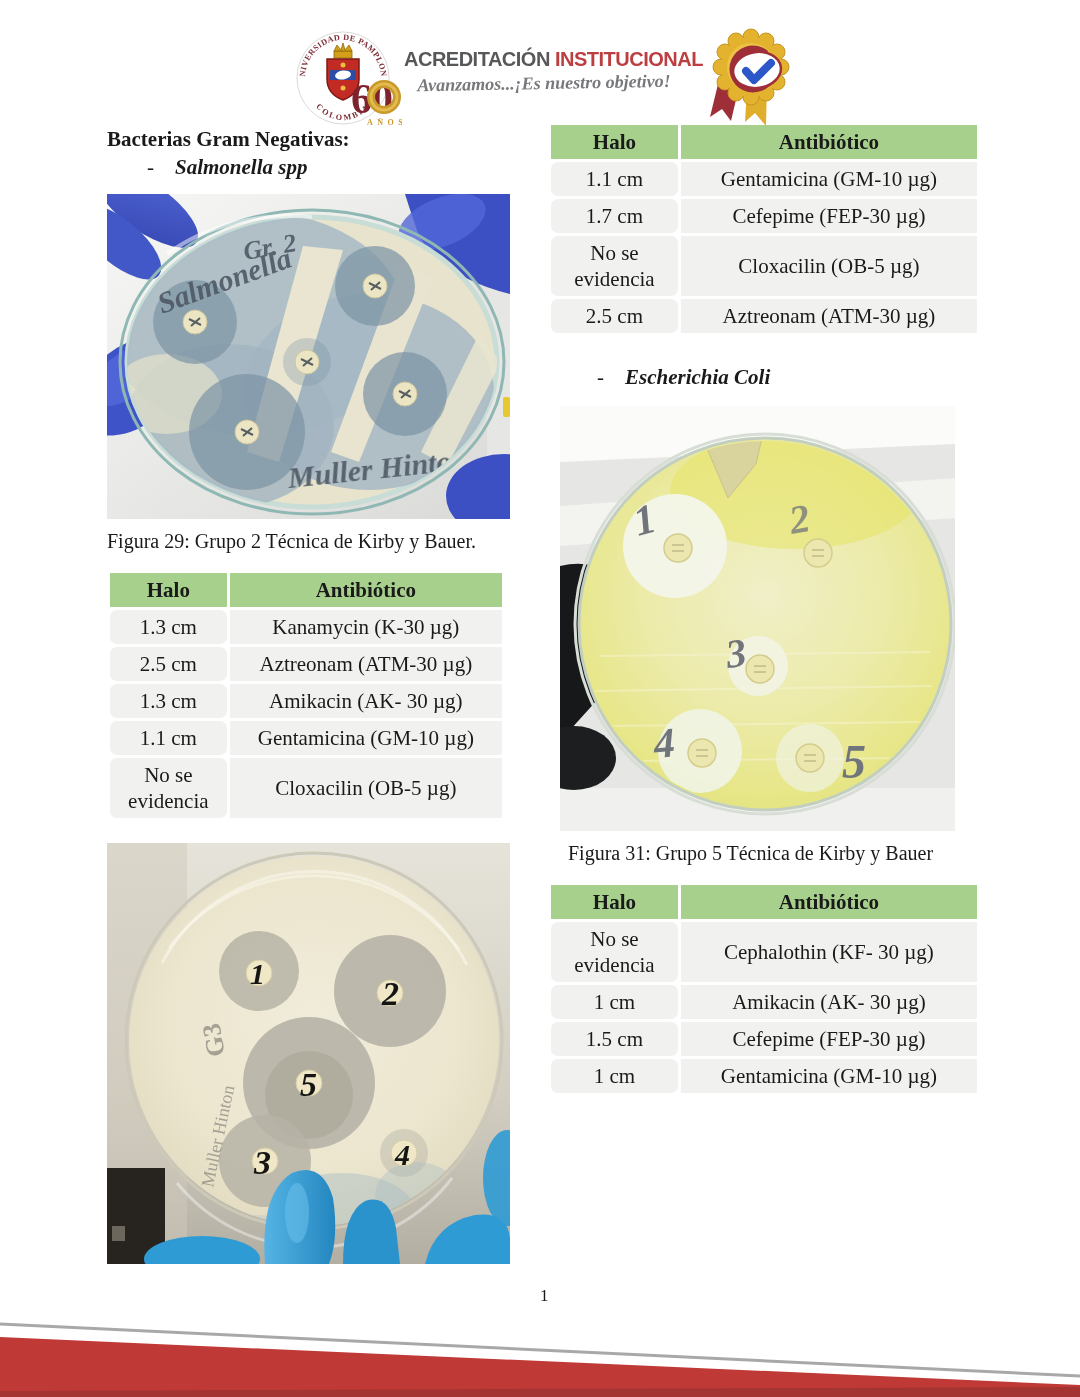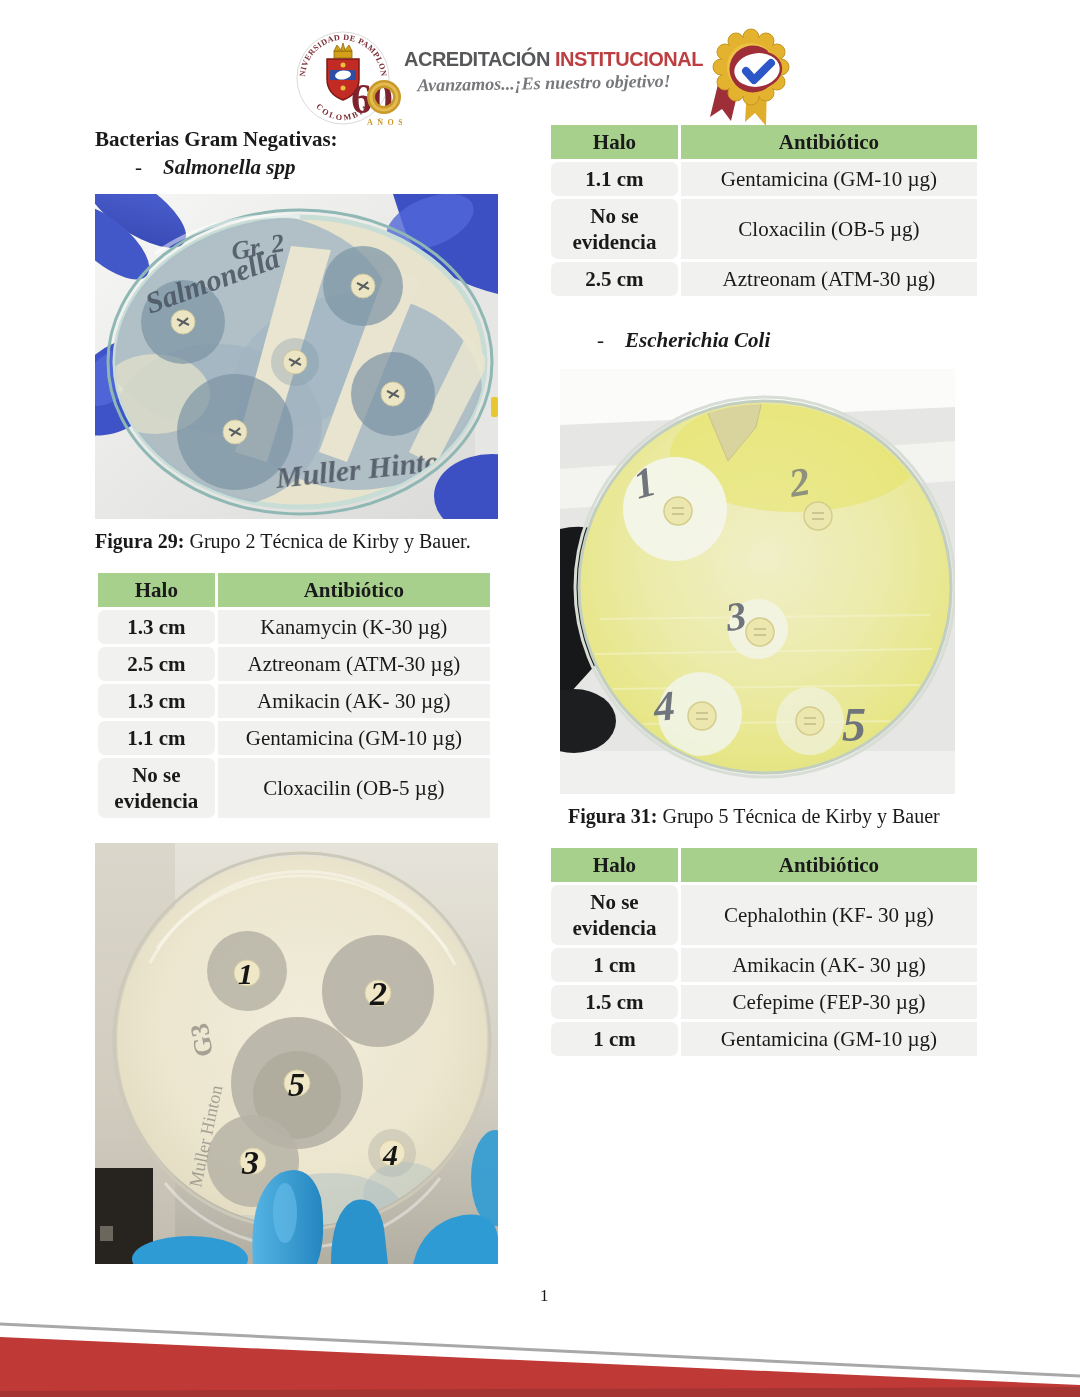--- a/index.html
+++ b/index.html
@@ -8,40 +8,40 @@
   
   .hdr-logo{position:absolute;left:296px;top:26px;width:106px;height:103px;}
   .hdr-text{position:absolute;left:404px;top:48px;width:280px;text-align:center;}
   .acc-title{font-family:"Liberation Sans",sans-serif;font-weight:bold;font-size:20px;
              letter-spacing:-0.5px;white-space:nowrap;}
   .acc-title .g{color:#57585a;} .acc-title .r{color:#bd3e41;}
   .acc-tagline{font-style:italic;font-weight:bold;color:#77787b;font-size:18px;margin-top:2px;
                font-family:"Liberation Serif",serif;transform:rotate(-1deg);}
   .hdr-badge{position:absolute;left:699px;top:25px;width:93px;height:104px;z-index:5;}
   
-  .col-left{position:absolute;left:95px;top:126px;width:403px;}
+  .col-left{position:absolute;left:107px;top:126px;width:403px;}
   .col-right{position:absolute;left:548px;top:122px;width:432px;}
   h2.sec{font-size:21px;font-weight:bold;margin:0;line-height:26px;}
   .bullet{display:flex;margin:2px 0 0 0;line-height:26px;font-size:21px;}
   .bullet .dash{width:28px;text-align:left;padding-left:40px;}
   .bullet .b-it{font-weight:bold;font-style:italic;text-align:center;}
   .col-right .bullet .dash{padding-left:49px;}
   figure{margin:0;}
   .fig29{margin-top:14px;} .fig30{margin-top:22px;} .fig31{margin-top:16px;margin-left:12px;}
   figcaption{font-size:20px;line-height:26px;margin-top:5px;}
-  figcaption b{font-weight:bold;}
+  figcaption b{font-weight:normal;}
   .cap31{margin-left:8px;}
   
   table.halo{border-collapse:separate;border-spacing:3px;width:100%;margin-top:16px;}
   .col-left table.halo{width:398px;}
   .col-right table.halo{width:432px;}
   table.halo th{background:#a8d08d;font-size:21px;font-weight:bold;text-align:center;
                 padding:4px 16px;line-height:26px;}
   table.halo td{background:#f1f1ef;font-size:21px;text-align:center;padding:4px 6px;line-height:26px;}
-  table.halo td.halo-c{font-weight:bold;width:30%;border-radius:7px;}
+  table.halo td.halo-c{font-weight:normal;width:30%;border-radius:7px;}
   table.halo th.h-halo{width:30%;}
   .tbl-bottom{margin-top:20px;}
   
   .para{margin-top:18px;width:425px;font-size:21px;line-height:25.5px;text-align:justify;}
   
   .pagenum{position:absolute;left:540px;top:1286px;font-size:17px;}
   .footer-art{position:absolute;left:0;bottom:0;width:1080px;height:80px;display:block;}
 </style>
 </head>
 <body>
@@ -309,20 +309,24 @@
             <th class="h-halo">Halo</th>
             <th class="h-anti">Antibiótico</th>
           </tr>
         </thead>
         <tbody>
           <tr>
             <td class="halo-c">1.1 cm</td>
             <td class="anti-c">Gentamicina (GM-10 µg)</td>
           </tr>
           <tr>
+            <td class="halo-c">1.7 cm</td>
+            <td class="anti-c">Cefepime (FEP-30 µg)</td>
+          </tr>
+          <tr>
             <td class="halo-c">No se evidencia</td>
             <td class="anti-c">Cloxacilin (OB-5 µg)</td>
           </tr>
           <tr>
             <td class="halo-c">2.5 cm</td>
             <td class="anti-c">Aztreonam (ATM-30 µg)</td>
           </tr>
         </tbody>
       </table>
 

